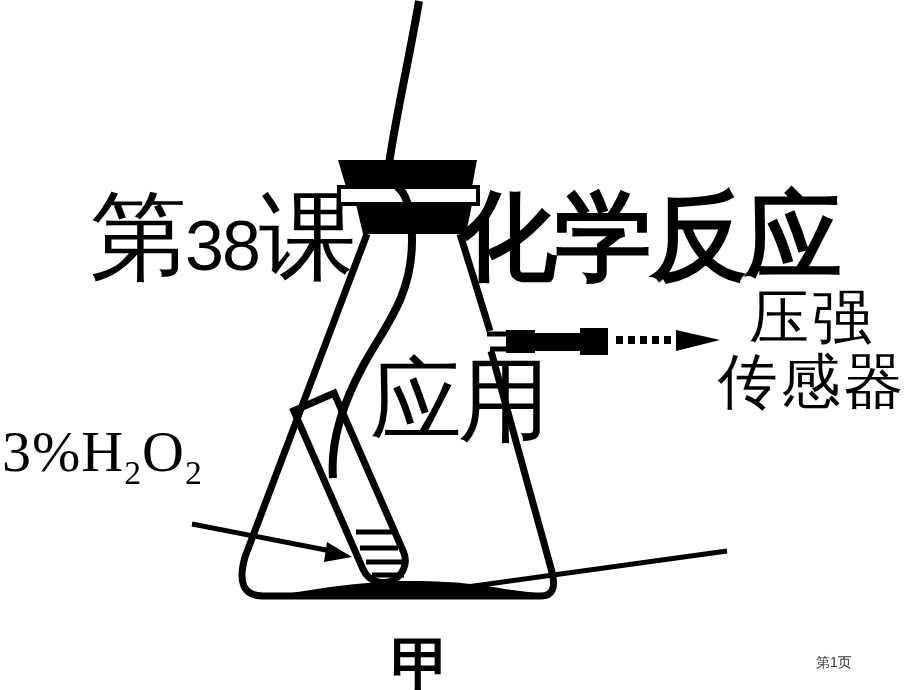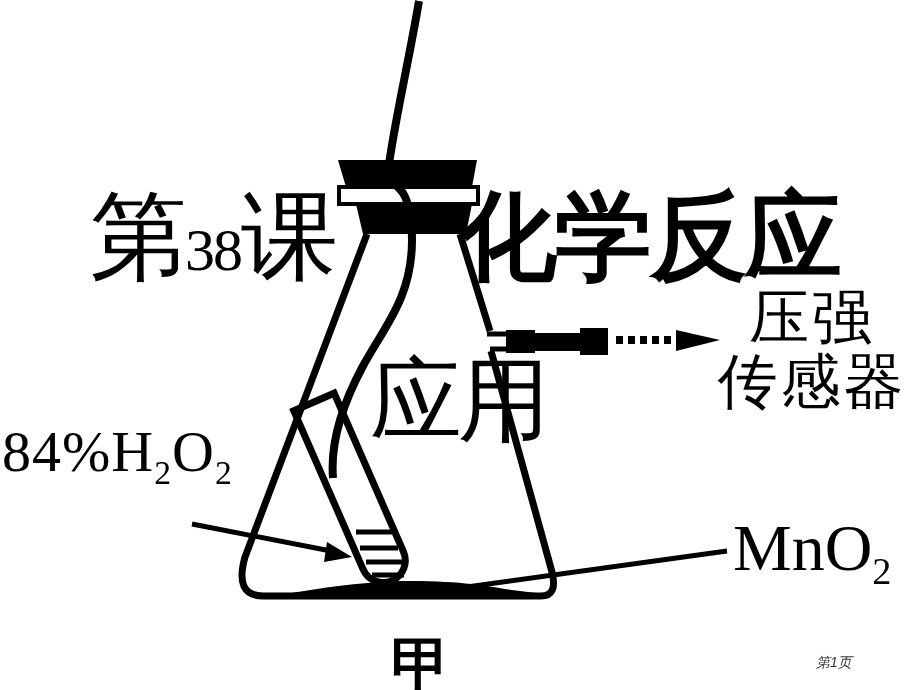--- a/index.html
+++ b/index.html
@@ -3,36 +3,36 @@
 <meta charset="utf-8">
 <style>
   html,body{margin:0;padding:0;background:#888;}
   .slide{
     position:relative;width:920px;height:690px;background:#ffffff;
     overflow:hidden;font-family:"Liberation Serif","DejaVu Serif",serif;color:#000;
   }
   .abs{position:absolute;white-space:nowrap;}
   
   .title-piece{font-size:97px;line-height:1.0;letter-spacing:-2px;z-index:1;}
-  .title-piece .num{font-family:Liberation Serif, serif;font-size:60px;letter-spacing:-2px;}
+  .title-piece .num{font-family:Liberation Sans, sans-serif;font-size:70px;letter-spacing:-2px;}
   .title-p1{left:90px;top:189px;}
   .title-p2{left:460px;top:189px;font-weight:bold;}
   .title-l2{left:370px;top:355px;font-size:92px;letter-spacing:-4px;}
   
   svg.apparatus{position:absolute;left:0;top:0;z-index:2;}
   
   .lbl{z-index:3;}
   .sensor-label{left:700px;top:286px;width:224px;text-align:center;font-size:60px;line-height:64px;letter-spacing:3px;}
   .h2o2-label{left:2px;top:418px;font-size:58px;letter-spacing:1px;}
   .h2o2-label sub,.mno2-label sub{font-size:0.58em;line-height:0;}
   .rongye-label{left:40px;top:480px;font-size:58px;letter-spacing:8px;}
   .mno2-label{left:733px;top:510px;font-size:66px;}
   .jia-label{left:391px;top:626px;font-size:60px;font-weight:600;}
   .page-number{left:816px;top:654px;font-size:14px;color:#333;
-    font-family:"Liberation Sans","DejaVu Sans",sans-serif;font-style:italic;}
+    font-family:"Liberation Sans","DejaVu Sans",sans-serif;}
 </style>
 </head>
 <body>
 
 <div class="slide">
 
   <div class="abs title-piece title-p1">
     <span>第</span><span class="num">38</span><span>课</span>
   </div>
   <div class="abs title-piece title-p2">化学反应</div>
@@ -73,24 +73,21 @@
     <path d="M 616 340 L 676 340" fill="none" stroke="#000" stroke-width="8" stroke-dasharray="7 5"></path>
     <polygon points="676,330 720,340 676,351" fill="#000"></polygon>
   </svg>
 
   <div class="abs lbl sensor-label">
     <div>压强</div>
     <div>传感器</div>
   </div>
 
   <div class="abs lbl h2o2-label">
-    <span>84%H</span><sub>2</sub><span>O</span><sub>2</sub>
+    <span>3%H</span><sub>2</sub><span>O</span><sub>2</sub>
   </div>
 
-  <div class="abs lbl mno2-label">
-    <span>MnO</span><sub>2</sub>
-  </div>
 
   <div class="abs lbl jia-label">甲</div>
 
   <div class="abs page-number">第1页</div>
 
 </div>
 
 </body></html>

